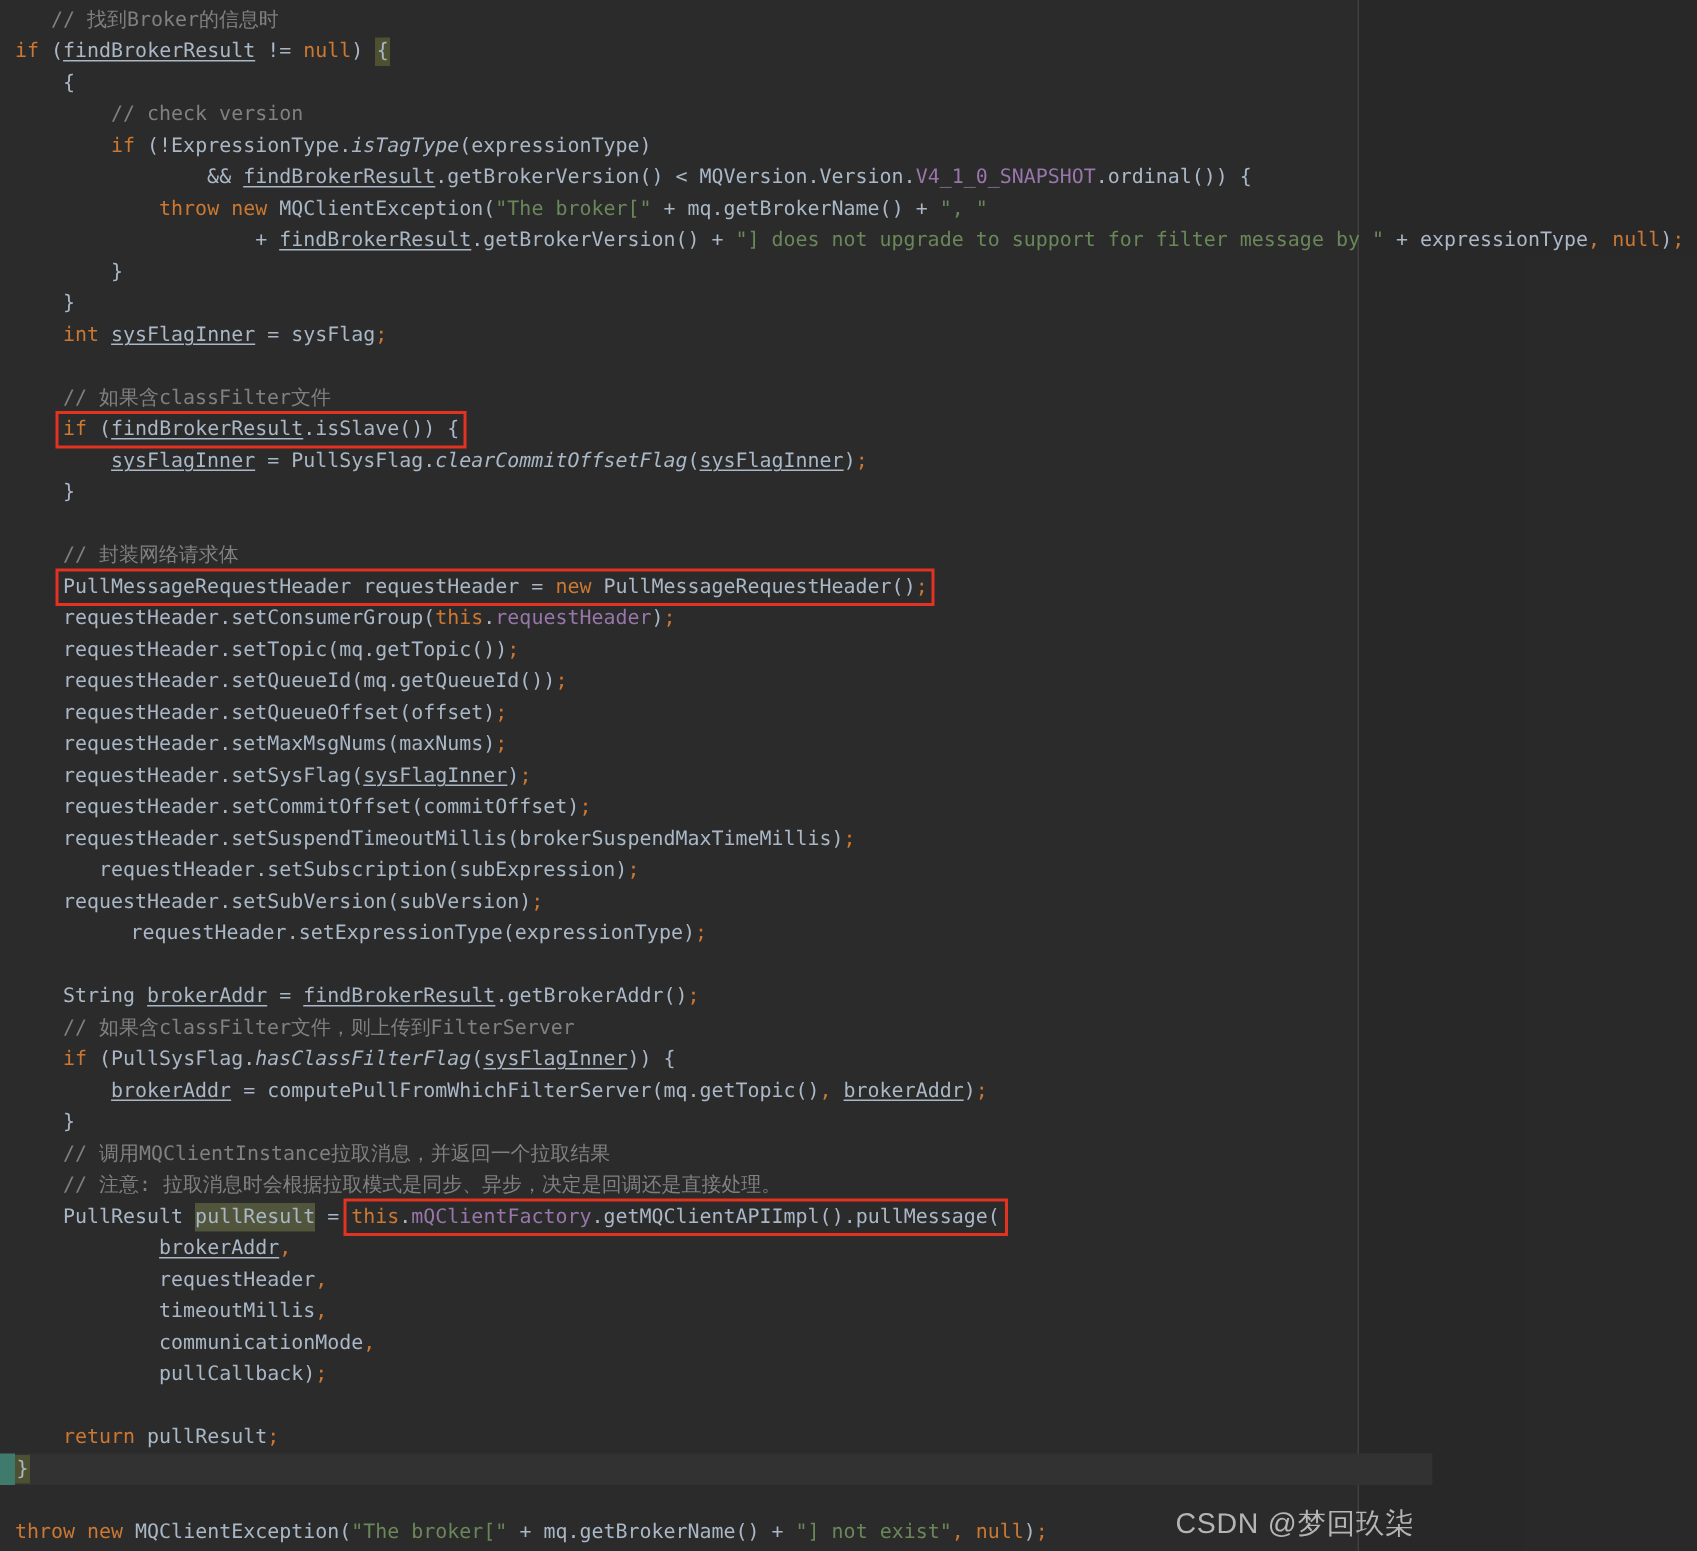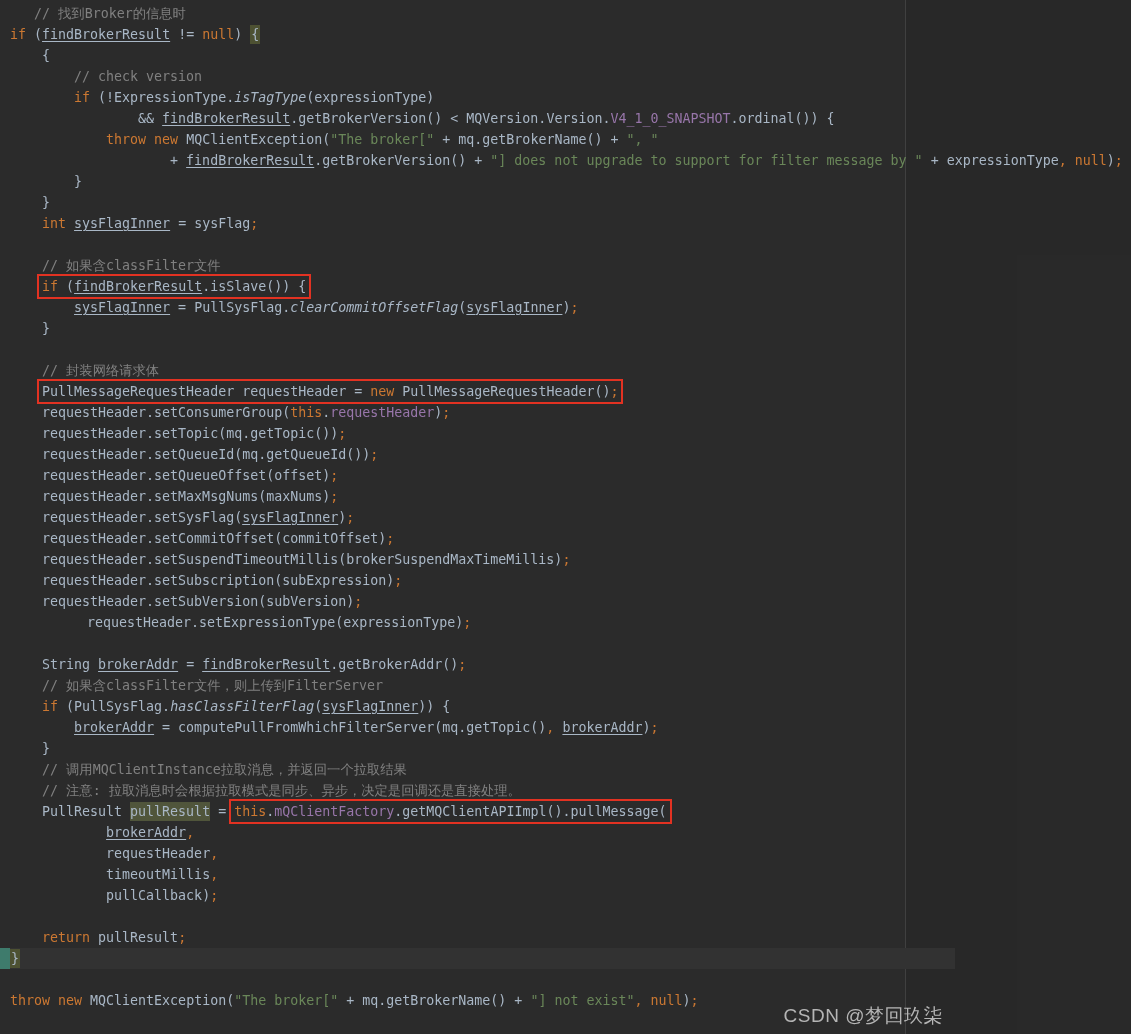--- a/index.html
+++ b/index.html
@@ -61,35 +61,36 @@
       <div class="line" style="padding-left: calc(4ch + 10px);"><span class="t-c">// 封装网络请求体</span></div>
       <div class="line" style="padding-left: calc(4ch + 10px);"><span class="annot"><span class="t-d">PullMessageRequestHeader requestHeader = </span><span class="t-k">new</span><span class="t-d"> PullMessageRequestHeader()</span><span class="t-p">;</span></span></div>
       <div class="line" style="padding-left: calc(4ch + 10px);"><span class="t-d">requestHeader.setConsumerGroup(</span><span class="t-k">this</span><span class="t-d">.</span><span class="t-f">requestHeader</span><span class="t-d">)</span><span class="t-p">;</span></div>
       <div class="line" style="padding-left: calc(4ch + 10px);"><span class="t-d">requestHeader.setTopic(mq.getTopic())</span><span class="t-p">;</span></div>
       <div class="line" style="padding-left: calc(4ch + 10px);"><span class="t-d">requestHeader.setQueueId(mq.getQueueId())</span><span class="t-p">;</span></div>
       <div class="line" style="padding-left: calc(4ch + 10px);"><span class="t-d">requestHeader.setQueueOffset(offset)</span><span class="t-p">;</span></div>
       <div class="line" style="padding-left: calc(4ch + 10px);"><span class="t-d">requestHeader.setMaxMsgNums(maxNums)</span><span class="t-p">;</span></div>
       <div class="line" style="padding-left: calc(4ch + 10px);"><span class="t-d">requestHeader.setSysFlag(</span><span class="t-u">sysFlagInner</span><span class="t-d">)</span><span class="t-p">;</span></div>
       <div class="line" style="padding-left: calc(4ch + 10px);"><span class="t-d">requestHeader.setCommitOffset(commitOffset)</span><span class="t-p">;</span></div>
       <div class="line" style="padding-left: calc(4ch + 10px);"><span class="t-d">requestHeader.setSuspendTimeoutMillis(brokerSuspendMaxTimeMillis)</span><span class="t-p">;</span></div>
-      <div class="line" style="padding-left: calc(4ch + 10px);"><span class="t-d">requestHeader.setSubscription(subExpression)</span><span class="t-p">;</span></div>
+      <div class="line" style="padding-left: calc(4ch + 10px); margin-left: 24px;"><span class="t-d">requestHeader.setSubscription(subExpression)</span><span class="t-p">;</span></div>
       <div class="line" style="padding-left: calc(4ch + 10px);"><span class="t-d">requestHeader.setSubVersion(subVersion)</span><span class="t-p">;</span></div>
       <div class="line" style="padding-left: calc(4ch + 10px); margin-left: 45px;"><span class="t-d">requestHeader.setExpressionType(expressionType)</span><span class="t-p">;</span></div>
       <div class="line" style="padding-left: calc(0ch + 10px);">&nbsp;</div>
       <div class="line" style="padding-left: calc(4ch + 10px);"><span class="t-d">String </span><span class="t-u">brokerAddr</span><span class="t-d"> = </span><span class="t-u">findBrokerResult</span><span class="t-d">.getBrokerAddr()</span><span class="t-p">;</span></div>
       <div class="line" style="padding-left: calc(4ch + 10px);"><span class="t-c">// 如果含classFilter文件，则上传到FilterServer</span></div>
       <div class="line" style="padding-left: calc(4ch + 10px);"><span class="t-k">if </span><span class="t-d">(PullSysFlag.</span><span class="t-m">hasClassFilterFlag</span><span class="t-d">(</span><span class="t-u">sysFlagInner</span><span class="t-d">)) {</span></div>
       <div class="line" style="padding-left: calc(8ch + 10px);"><span class="t-u">brokerAddr</span><span class="t-d"> = computePullFromWhichFilterServer(mq.getTopic()</span><span class="t-p">,</span><span class="t-d"> </span><span class="t-u">brokerAddr</span><span class="t-d">)</span><span class="t-p">;</span></div>
       <div class="line" style="padding-left: calc(4ch + 10px);"><span class="t-d">}</span></div>
       <div class="line" style="padding-left: calc(4ch + 10px);"><span class="t-c">// 调用MQClientInstance拉取消息，并返回一个拉取结果</span></div>
       <div class="line" style="padding-left: calc(4ch + 10px);"><span class="t-c">// 注意: 拉取消息时会根据拉取模式是同步、异步，决定是回调还是直接处理。</span></div>
       <div class="line" style="padding-left: calc(4ch + 10px);"><span class="t-d">PullResult </span><span class="t-hlw">pullResult</span><span class="t-d"> = </span><span class="annot"><span class="t-k">this</span><span class="t-d">.</span><span class="t-f">mQClientFactory</span><span class="t-d">.getMQClientAPIImpl().pullMessage(</span></span></div>
       <div class="line" style="padding-left: calc(12ch + 10px);"><span class="t-u">brokerAddr</span><span class="t-p">,</span></div>
       <div class="line" style="padding-left: calc(12ch + 10px);"><span class="t-d">requestHeader</span><span class="t-p">,</span></div>
       <div class="line" style="padding-left: calc(12ch + 10px);"><span class="t-d">timeoutMillis</span><span class="t-p">,</span></div>
+      <div class="line" style="padding-left: calc(12ch + 10px);"><span class="t-d">communicationMode</span><span class="t-p">,</span></div>
       <div class="line" style="padding-left: calc(12ch + 10px);"><span class="t-d">pullCallback)</span><span class="t-p">;</span></div>
       <div class="line" style="padding-left: calc(0ch + 10px);">&nbsp;</div>
       <div class="line" style="padding-left: calc(4ch + 10px);"><span class="t-k">return </span><span class="t-d">pullResult</span><span class="t-p">;</span></div>
       <div class="line cur" style="padding-left: calc(0ch + 10px);"><span class="caret-marker"></span><span class="t-hlb">}</span></div>
       <div class="line" style="padding-left: calc(0ch + 10px);">&nbsp;</div>
       <div class="line" style="padding-left: calc(0ch + 10px);"><span class="t-k">throw new </span><span class="t-d">MQClientException(</span><span class="t-s">"The broker["</span><span class="t-d"> + mq.getBrokerName() + </span><span class="t-s">"] not exist"</span><span class="t-p">,</span><span class="t-d"> </span><span class="t-k">null</span><span class="t-d">)</span><span class="t-p">;</span></div>
     </div>
   <div class="watermark">CSDN @梦回玖柒</div>
 </div>
 

